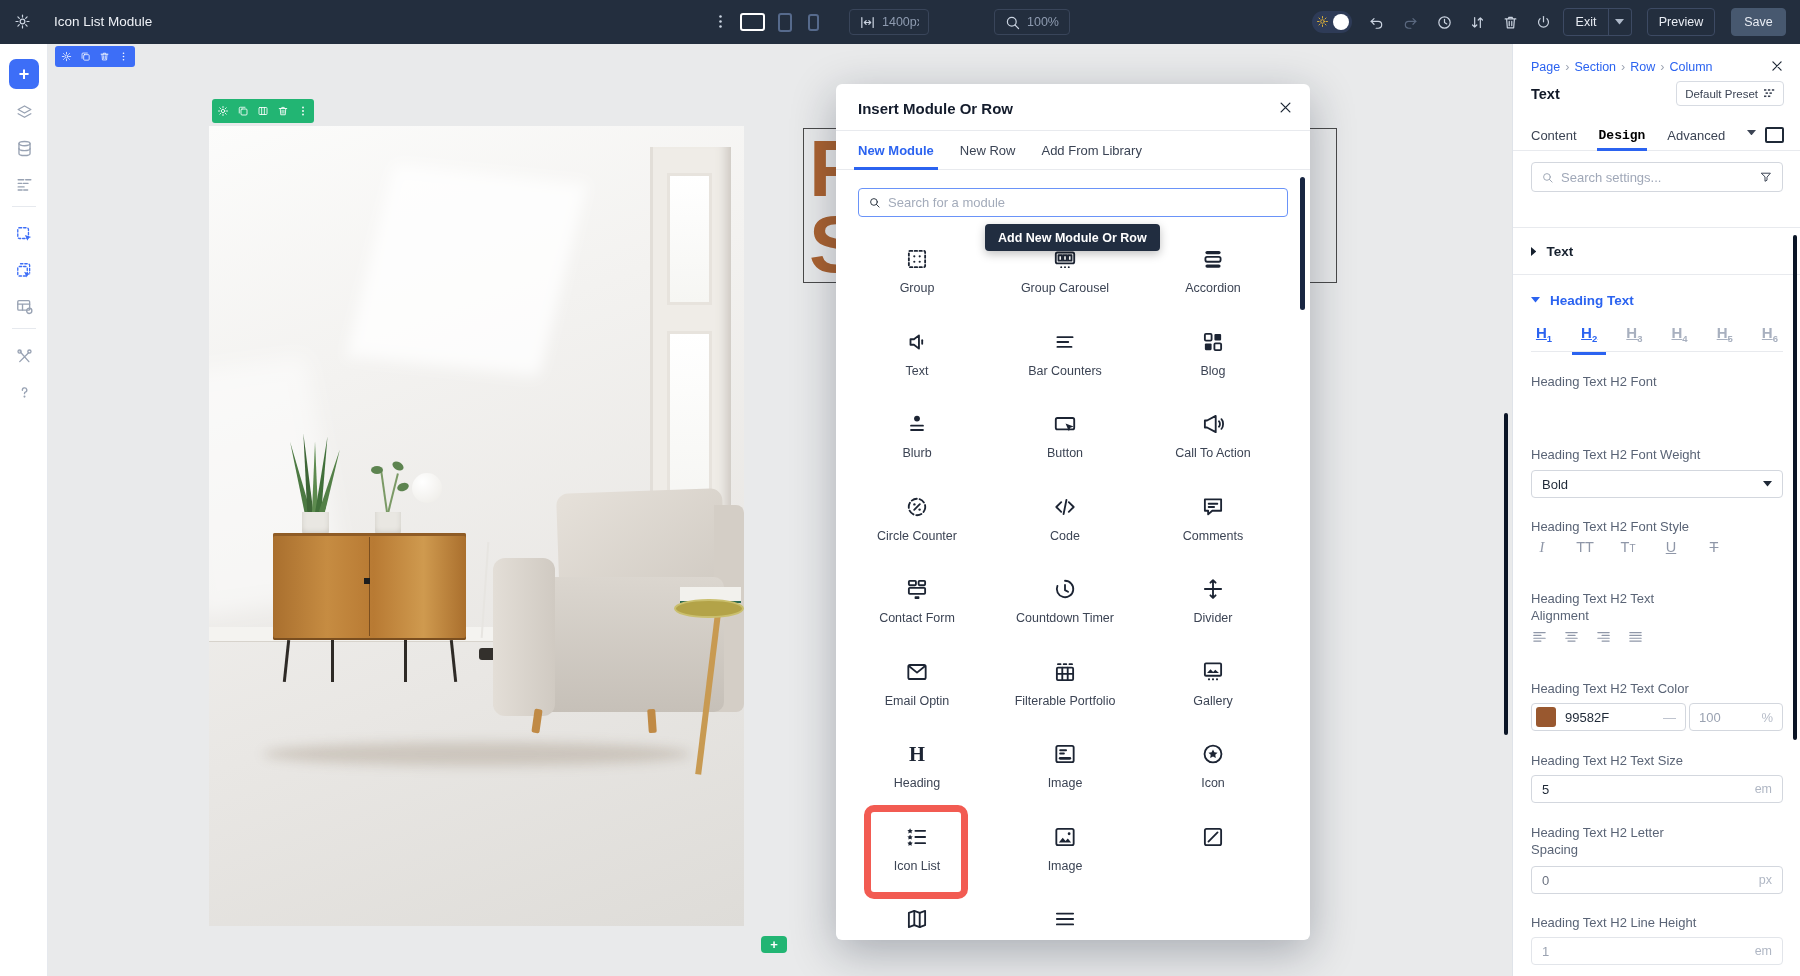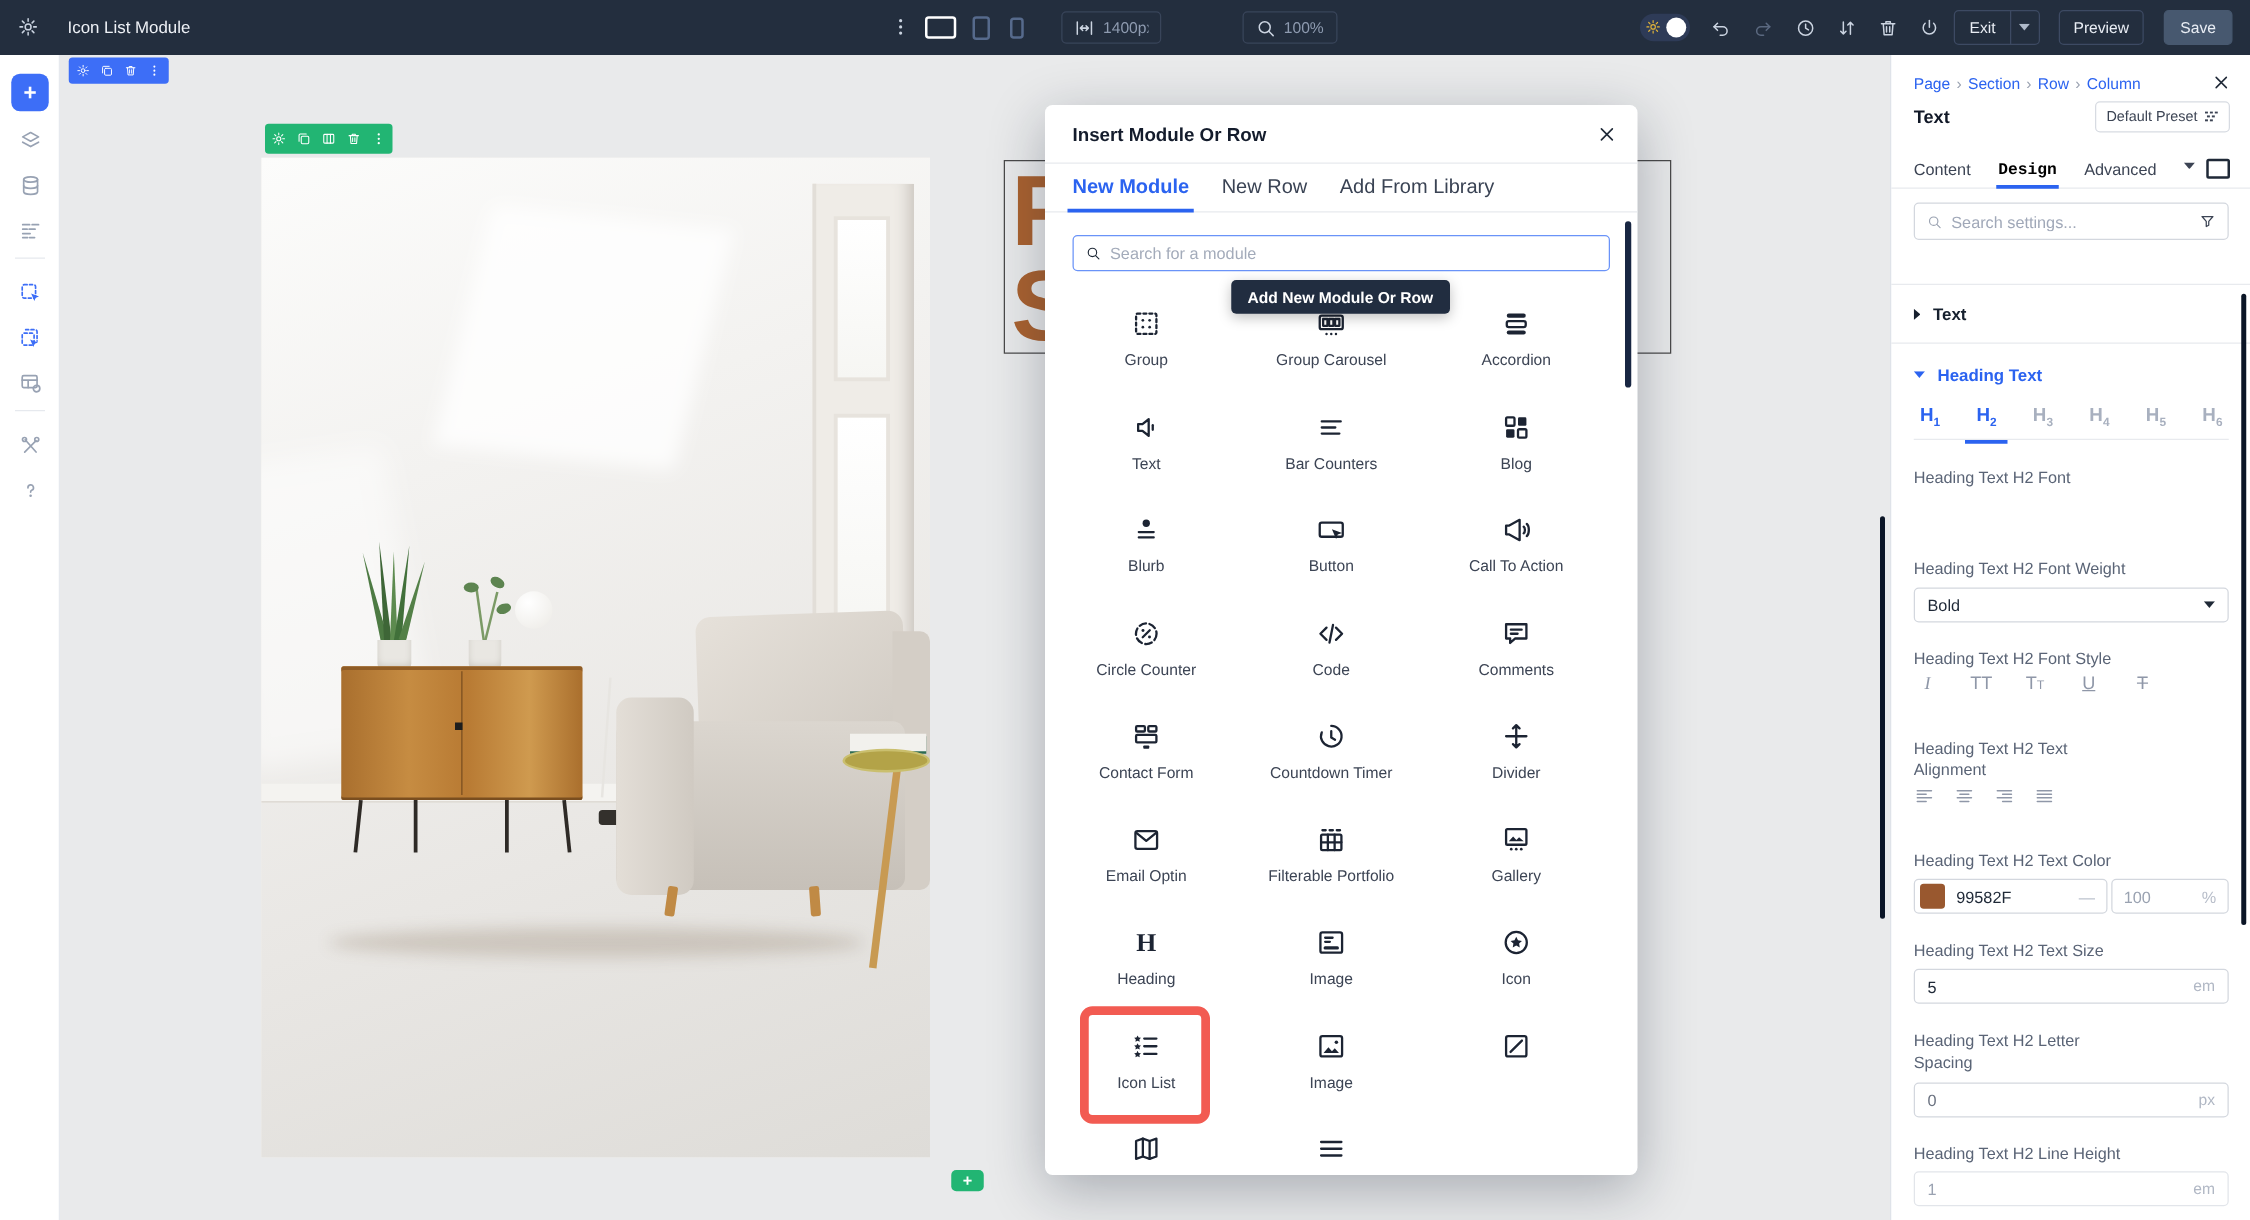--- a/index.html
+++ b/index.html
@@ -108,21 +108,21 @@
                  display:flex; align-items:center; justify-content:center; font-size:13px; font-weight:700; cursor:pointer; }
   #canvas-scrollbar { left:1456px; top:369px; width:4px; height:322px; background:#0b1526; border-radius:2px; }
 
   
   #modal { position:absolute; left:836px; top:84px; width:474px; height:856px; background:#fff; border-radius:6px;
            box-shadow:0 12px 45px rgba(15,25,45,.3); z-index:60; overflow:hidden; }
   #modal-header { position:absolute; left:0; top:0; width:100%; height:47px; border-bottom:1px solid #e8eaee; }
   #modal-title { position:absolute; left:22px; top:16px; font-size:15px; font-weight:700; color:#141c2c; }
   #modal-close { position:absolute; right:17px; top:16px; width:15px; height:15px; color:#1f2937; cursor:pointer; font-size:15px;}
   #modal-tabs { position:absolute; left:0; top:47px; width:100%; height:39px; border-bottom:1px solid #e8eaee; display:flex; padding-left:22px; gap:26px; }
-  .mtab { height:100%; display:flex; align-items:center; font-size:16px; color:#3a4354; cursor:pointer; position:relative; }
+  .mtab { height:100%; display:flex; align-items:center; font-size:13px; color:#3a4354; cursor:pointer; position:relative; }
   .mtab.active { color:#2b63f0; font-weight:600; }
   .mtab.active::after { content:''; position:absolute; left:-4px; right:-4px; bottom:-1px; height:3px; background:#2b63f0; }
   #modal-search { position:absolute; left:22px; top:104px; width:430px; height:29px; border:1.5px solid #6a93f8; border-radius:4px;
                   display:flex; align-items:center; padding:0 9px; gap:7px; }
   #modal-search .ic { color:#1f2937; font-size:13px; }
   #modal-search input { flex:1; border:none; outline:none; font-size:13px; color:#1f2937; font-family:inherit; }
   #modal-search input::placeholder { color:#a3abba; }
   #tooltip { position:absolute; left:149px; top:140px; height:27px; padding:0 13px; background:#212d40; border-radius:4px;
              color:#fff; font-size:12.5px; font-weight:600; display:flex; align-items:center; box-shadow:0 3px 10px rgba(0,0,0,.25); z-index:5;}
   #mgrid { position:absolute; left:7px; top:146px; display:grid; grid-template-columns:repeat(3,148px); grid-auto-rows:82.5px; }
@@ -157,21 +157,21 @@
 
   .psection-row { position:absolute; left:0; width:100%; display:flex; align-items:center; gap:10px; padding-left:18px; cursor:pointer; }
   #section-text { top:183px; height:48px; border-top:1px solid #e8eaee; border-bottom:1px solid #e8eaee; }
   #section-text .tri { color:#16202e; font-size:9px; }
   #section-text .lbl { font-size:13.5px; font-weight:700; color:#16202e; }
   #section-heading { top:240px; height:32px; }
   #section-heading .tri { color:#2b63f0; font-size:9px; }
   #section-heading .lbl { font-size:13.5px; font-weight:700; color:#2b63f0; }
 
   #hlevels { position:absolute; left:18px; top:280px; width:252px; height:27px; display:flex; justify-content:space-between; }
-  .hl { font-size:15px; font-weight:700; color:#a8b0bf; cursor:pointer; position:relative; width:26px; text-align:center;}
+  .hl { font-size:15px; font-weight:700; color:#a8b0bf; cursor:pointer; position:relative; width:26px; text-align:center;text-decoration:underline;}
   .hl sub { font-size:9.5px; }
   .hl.blue { color:#2b63f0; }
   .hl.active::after { content:''; position:absolute; left:-4px; right:-4px; bottom:-4px; height:3px; background:#2b63f0; }
   #hlevels-divider { position:absolute; left:18px; top:307px; width:252px; height:1px; background:#e8eaee; }
 
   .flabel { position:absolute; left:18px; font-size:13px; color:#5a6476; line-height:17px; width:180px; }
   .finput { position:absolute; left:18px; width:252px; height:28px; border:1px solid #d3d7de; border-radius:4px;
             display:flex; align-items:center; padding:0 10px; font-size:13px; color:#1f2937; cursor:pointer; background:#fff; }
   .finput .unit { margin-left:auto; color:#b0b7c4; font-size:12.5px; }
   .finput .caret { margin-left:auto; font-size:9px; color:#1f2937; }

